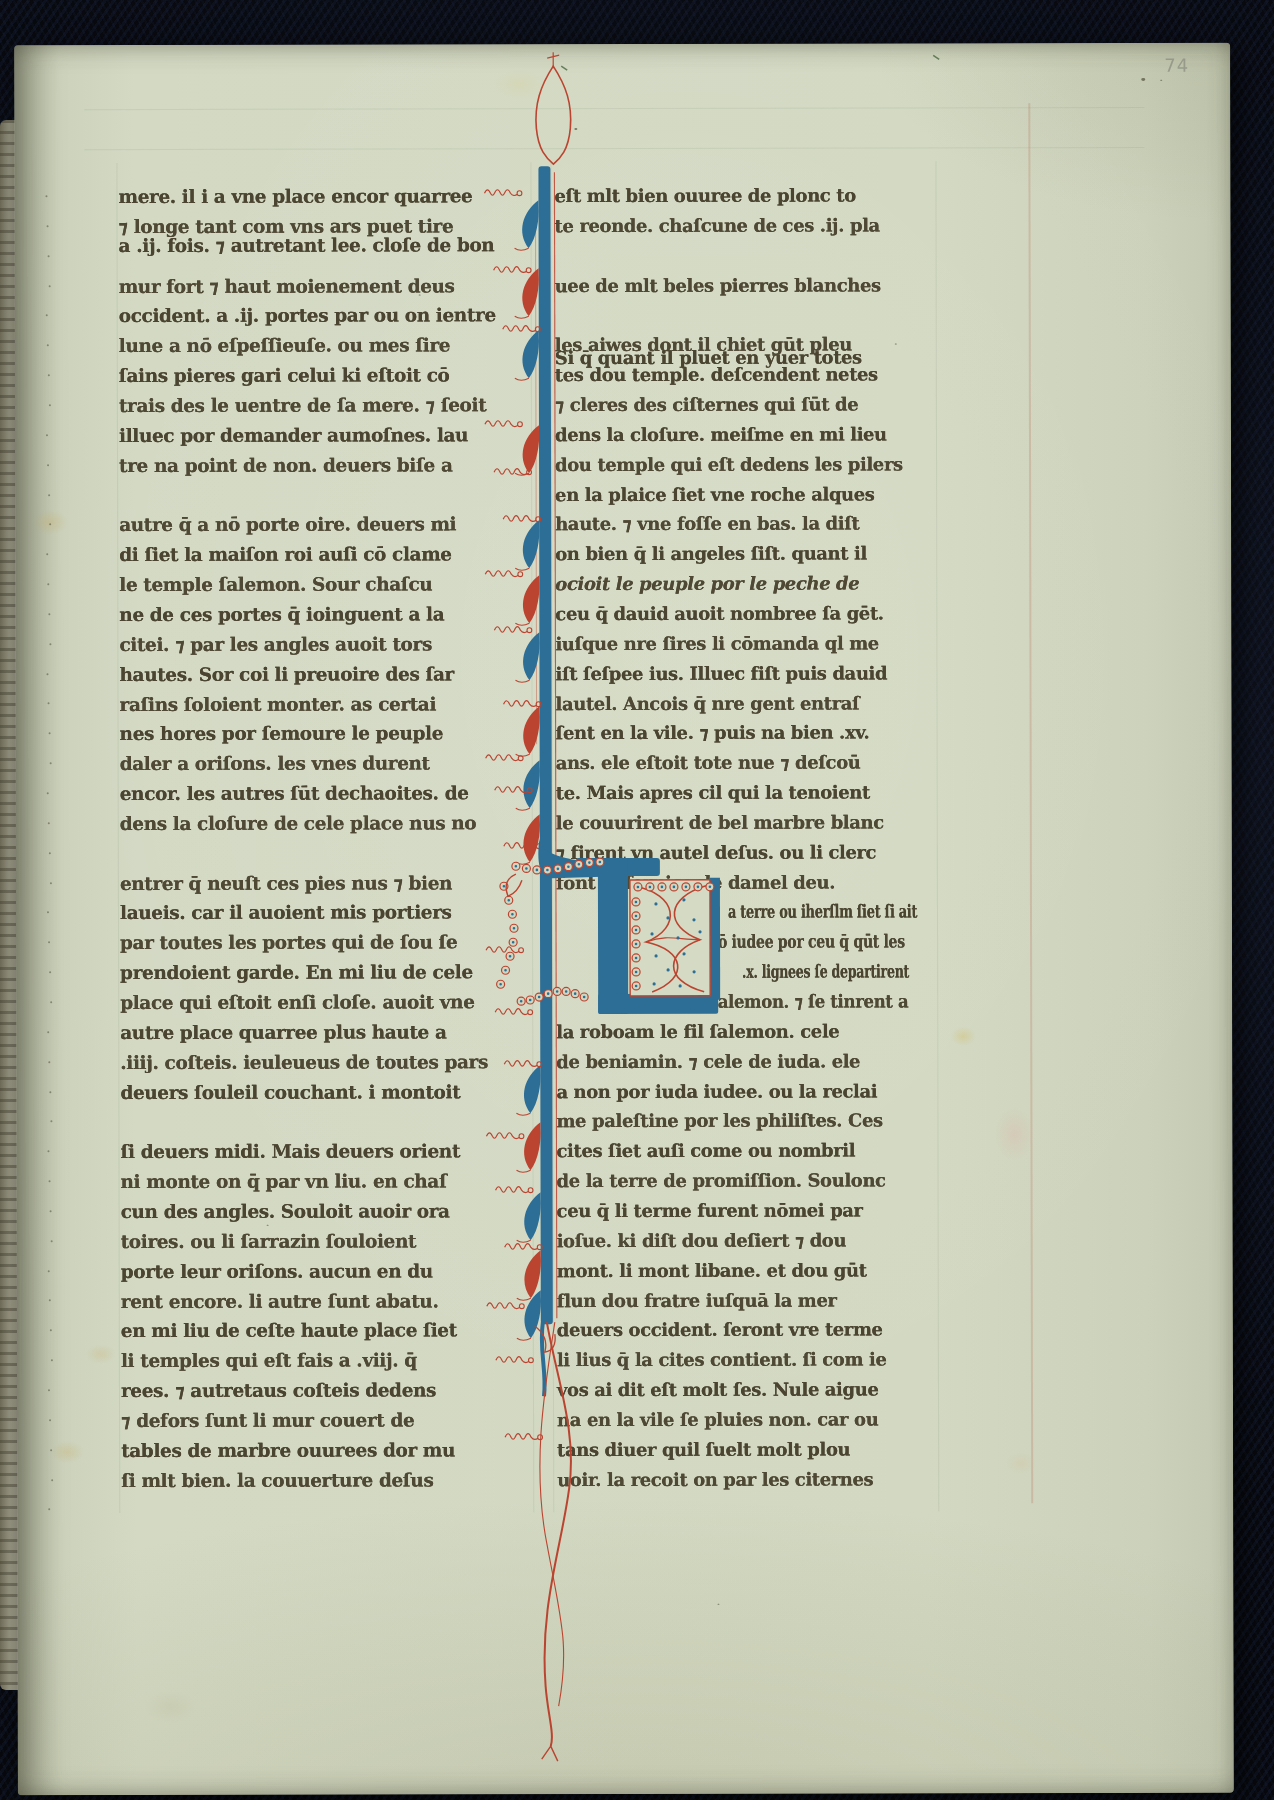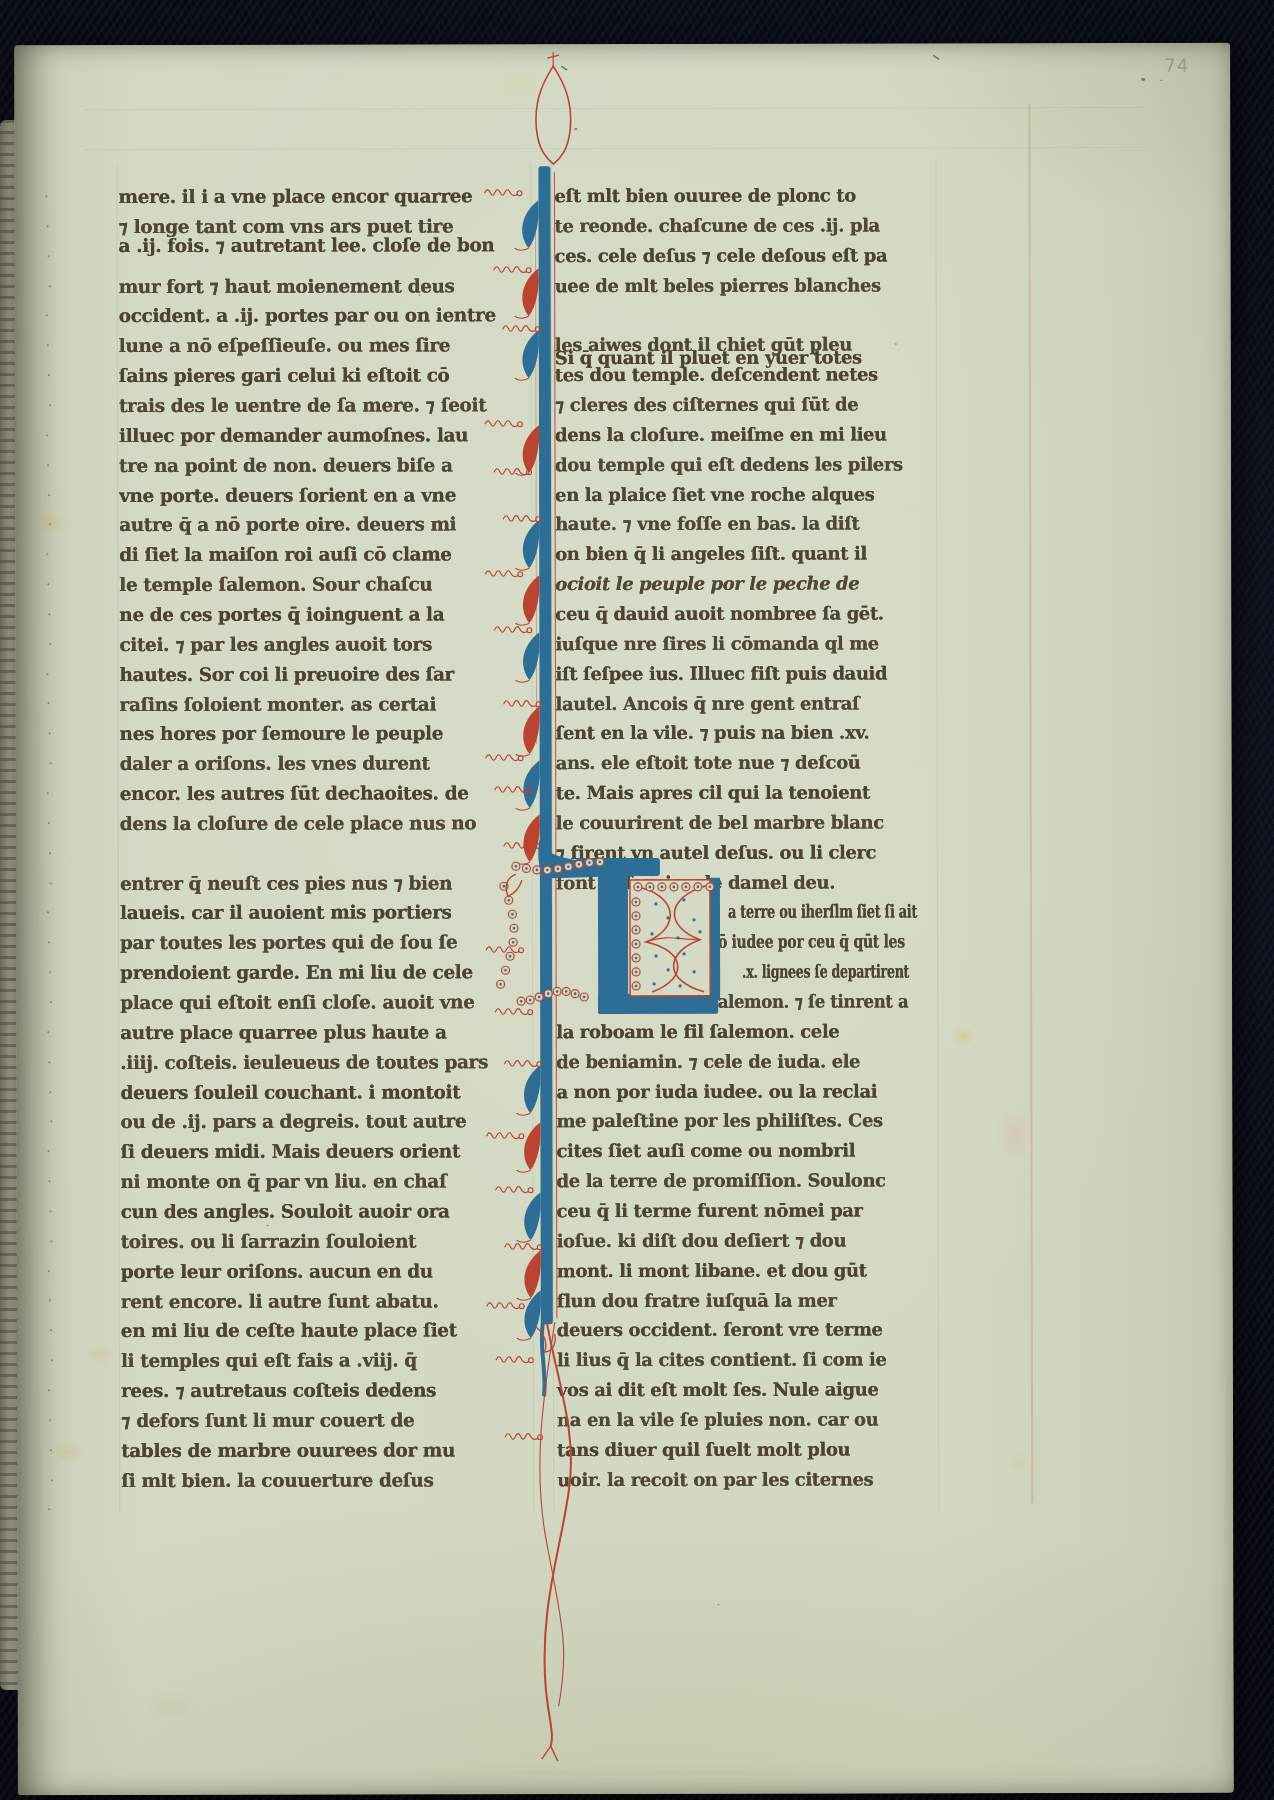--- a/index.html
+++ b/index.html
@@ -83,58 +83,55 @@
       <div class="tline" style="top: 0px; left: 0px;">mere. il i a vne place encor quarree</div>
       <div class="tline" style="top: 29.9px; left: 0px; color: rgb(78, 72, 52);">⁊ longe tant com vns ars puet tire</div>
       <div class="tline" style="top: 49px; left: 0px; text-align: right;">a .ij. fois. ⁊ autretant lee. cloſe de bon</div>
       <div class="tline" style="top: 89.6px; left: 0px; color: rgb(78, 72, 52);">mur fort ⁊ haut moienement deus</div>
       <div class="tline" style="top: 119.4px; left: 0px;">occident. a .ij. portes par ou on ientre</div>
       <div class="tline" style="top: 149.3px; left: 0px; color: rgb(78, 72, 52);">lune a nō eſpeſſieuſe. ou mes ſire</div>
       <div class="tline" style="top: 179.1px; left: 0px;">ſains pieres gari celui ki eſtoit cō</div>
       <div class="tline" style="top: 209px; left: 0px; color: rgb(78, 72, 52);">trais des le uentre de ſa mere. ⁊ ſeoit</div>
       <div class="tline" style="top: 238.8px; left: 0px;">illuec por demander aumoſnes. lau</div>
       <div class="tline" style="top: 268.7px; left: 0px; color: rgb(78, 72, 52);">tre na point de non. deuers biſe a</div>
-      <div class="tline" style="top: 298.5px; left: 0px;">vne porte. deuers ſorient en a vne</div>
       <div class="tline" style="top: 328.4px; left: 0px; color: rgb(78, 72, 52);">autre q̄ a nō porte oire. deuers mi</div>
       <div class="tline" style="top: 358.2px; left: 0px;">di ſiet la maiſon roi auſi cō clame</div>
       <div class="tline" style="top: 388.1px; left: 0px; color: rgb(78, 72, 52);">le temple ſalemon. Sour chaſcu</div>
       <div class="tline" style="top: 417.9px; left: 0px;">ne de ces portes q̄ ioinguent a la</div>
       <div class="tline" style="top: 447.8px; left: 0px; color: rgb(78, 72, 52);">citei. ⁊ par les angles auoit tors</div>
       <div class="tline" style="top: 477.6px; left: 0px;">hautes. Sor coi li preuoire des ſar</div>
       <div class="tline" style="top: 507.5px; left: 0px; color: rgb(78, 72, 52);">raſins ſoloient monter. as certai</div>
       <div class="tline" style="top: 537.3px; left: 0px;">nes hores por ſemoure le peuple</div>
       <div class="tline" style="top: 567.1px; left: 0px; color: rgb(78, 72, 52);">daler a oriſons. les vnes durent</div>
       <div class="tline" style="top: 597px; left: 0px;">encor. les autres ſūt dechaoites. de</div>
       <div class="tline" style="top: 626.9px; left: 0px; color: rgb(78, 72, 52);">dens la cloſure de cele place nus no</div>
       <div class="tline" style="top: 686.6px; left: 0px; color: rgb(78, 72, 52);">entrer q̄ neuſt ces pies nus ⁊ bien</div>
       <div class="tline" style="top: 716.4px; left: 0px;">laueis. car il auoient mis portiers</div>
       <div class="tline" style="top: 746.3px; left: 0px; color: rgb(78, 72, 52);">par toutes les portes qui de ſou ſe</div>
       <div class="tline" style="top: 776.1px; left: 0px;">prendoient garde. En mi liu de cele</div>
       <div class="tline" style="top: 806px; left: 0px; color: rgb(78, 72, 52);">place qui eſtoit enſi cloſe. auoit vne</div>
       <div class="tline" style="top: 835.8px; left: 0px;">autre place quarree plus haute a</div>
       <div class="tline" style="top: 865.7px; left: 0px; color: rgb(78, 72, 52);">.iiij. coſteis. ieuleueus de toutes pars</div>
       <div class="tline" style="top: 895.5px; left: 0px;">deuers ſouleil couchant. i montoit</div>
-      <div class="tline" style="top: 925.4px; left: 0px; color: rgb(78, 72, 52);">ou de .ij. pars a degreis. tout autre</div>
       <div class="tline" style="top: 955.2px; left: 0px;">ſi deuers midi. Mais deuers orient</div>
       <div class="tline" style="top: 985.1px; left: 0px; color: rgb(78, 72, 52);">ni monte on q̄ par vn liu. en chaſ</div>
       <div class="tline" style="top: 1014.9px; left: 0px;">cun des angles. Souloit auoir ora</div>
       <div class="tline" style="top: 1044.8px; left: 0px; color: rgb(78, 72, 52);">toires. ou li ſarrazin ſouloient</div>
       <div class="tline" style="top: 1074.6px; left: 0px;">porte leur oriſons. aucun en du</div>
       <div class="tline" style="top: 1104.5px; left: 0px; color: rgb(78, 72, 52);">rent encore. li autre ſunt abatu.</div>
       <div class="tline" style="top: 1134.3px; left: 0px;">en mi liu de ceſte haute place ſiet</div>
       <div class="tline" style="top: 1164.2px; left: 0px; color: rgb(78, 72, 52);">li temples qui eſt fais a .viij. q̄</div>
       <div class="tline" style="top: 1194px; left: 0px;">rees. ⁊ autretaus coſteis dedens</div>
       <div class="tline" style="top: 1223.9px; left: 0px; color: rgb(78, 72, 52);">⁊ defors ſunt li mur couert de</div>
       <div class="tline" style="top: 1253.7px; left: 0px;">tables de marbre ouurees dor mu</div>
       <div class="tline" style="top: 1283.5px; left: 0px; color: rgb(78, 72, 52);">ſi mlt bien. la couuerture deſus</div>
     </div>
   <div class="col col-right" id="colR" style="left:540px;top:141px;width:384px;height:1360px;">
       <div class="tline" style="top: 0px; left: 0px;">eſt mlt bien ouuree de plonc to</div>
       <div class="tline" style="top: 29.9px; left: 0px; color: rgb(78, 72, 52);">te reonde. chaſcune de ces .ij. pla</div>
-      <div class="tline" style="top: 59.7px; left: 0px;">ces. cele deſus ⁊ cele deſous eſt pa</div>
       <div class="tline" style="top: 89.6px; left: 0px; color: rgb(78, 72, 52);">uee de mlt beles pierres blanches</div>
       <div class="tline" style="top: 119.4px; left: 0px; margin-top: 43px;">Si q̄ quant il pluet en yuer totes</div>
       <div class="tline" style="top: 149.3px; left: 0px; color: rgb(78, 72, 52);">les aiwes dont il chiet gūt pleu</div>
       <div class="tline" style="top: 179.1px; left: 0px;">tes dou temple. deſcendent netes</div>
       <div class="tline" style="top: 209px; left: 0px; color: rgb(78, 72, 52);">⁊ cleres des ciſternes qui ſūt de</div>
       <div class="tline" style="top: 238.8px; left: 0px;">dens la cloſure. meiſme en mi lieu</div>
       <div class="tline" style="top: 268.7px; left: 0px; color: rgb(78, 72, 52);">dou temple qui eſt dedens les pilers</div>
       <div class="tline" style="top: 298.5px; left: 0px;">en la plaice ſiet vne roche alques</div>
       <div class="tline" style="top: 328.4px; left: 0px; color: rgb(78, 72, 52);">haute. ⁊ vne foſſe en bas. la diſt</div>
       <div class="tline" style="top: 358.2px; left: 0px;">on bien q̄ li angeles ſiſt. quant il</div>

